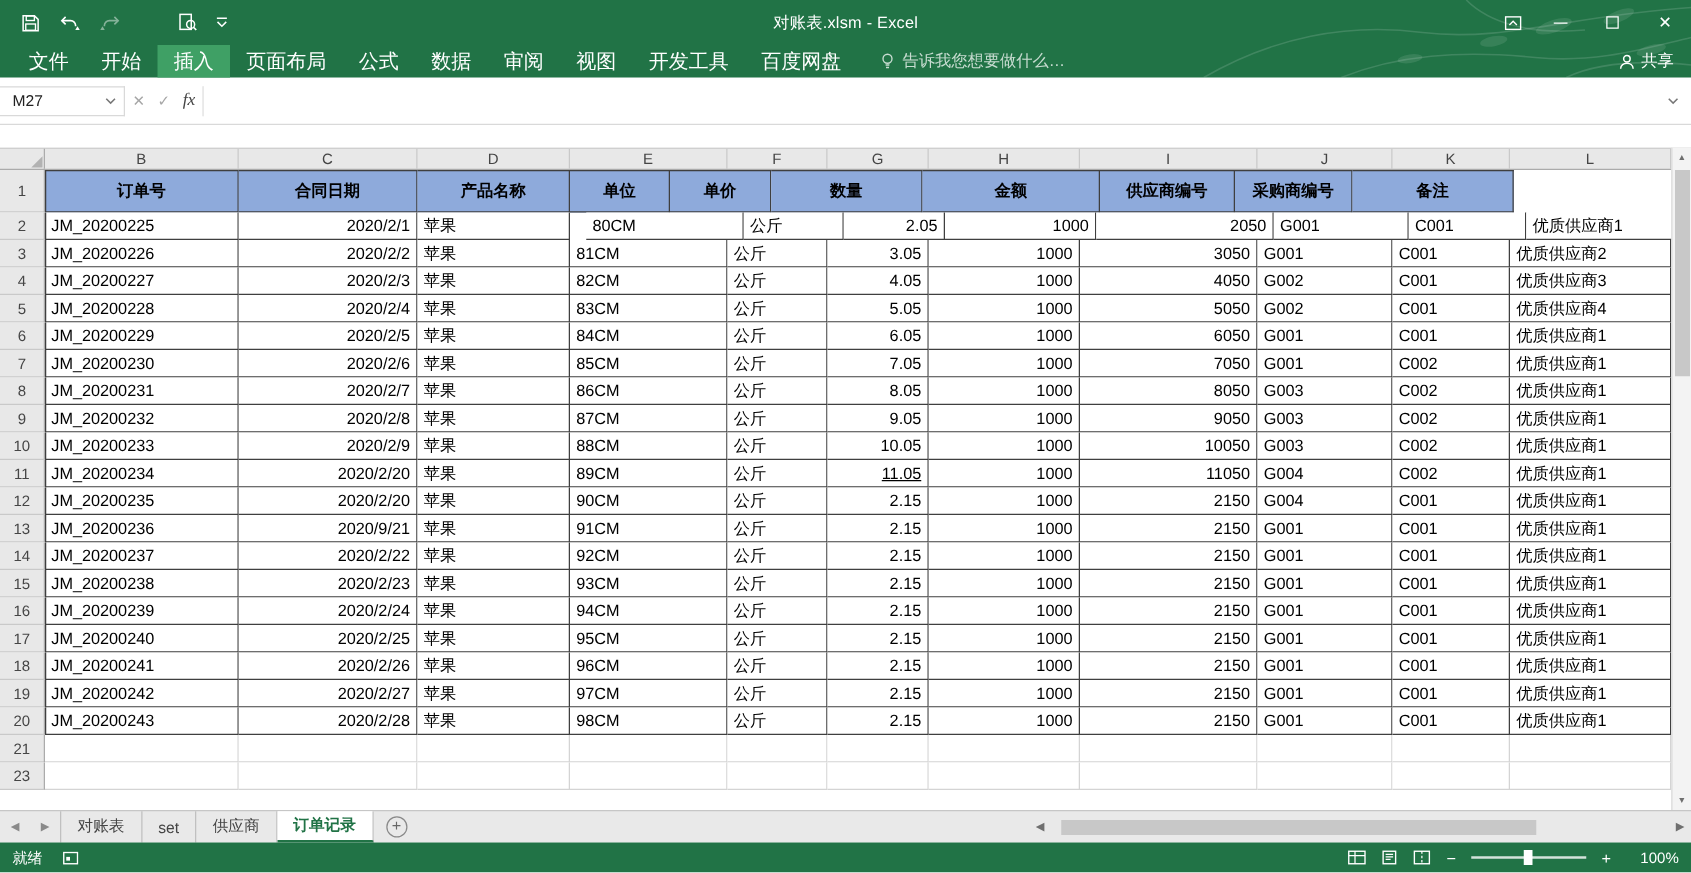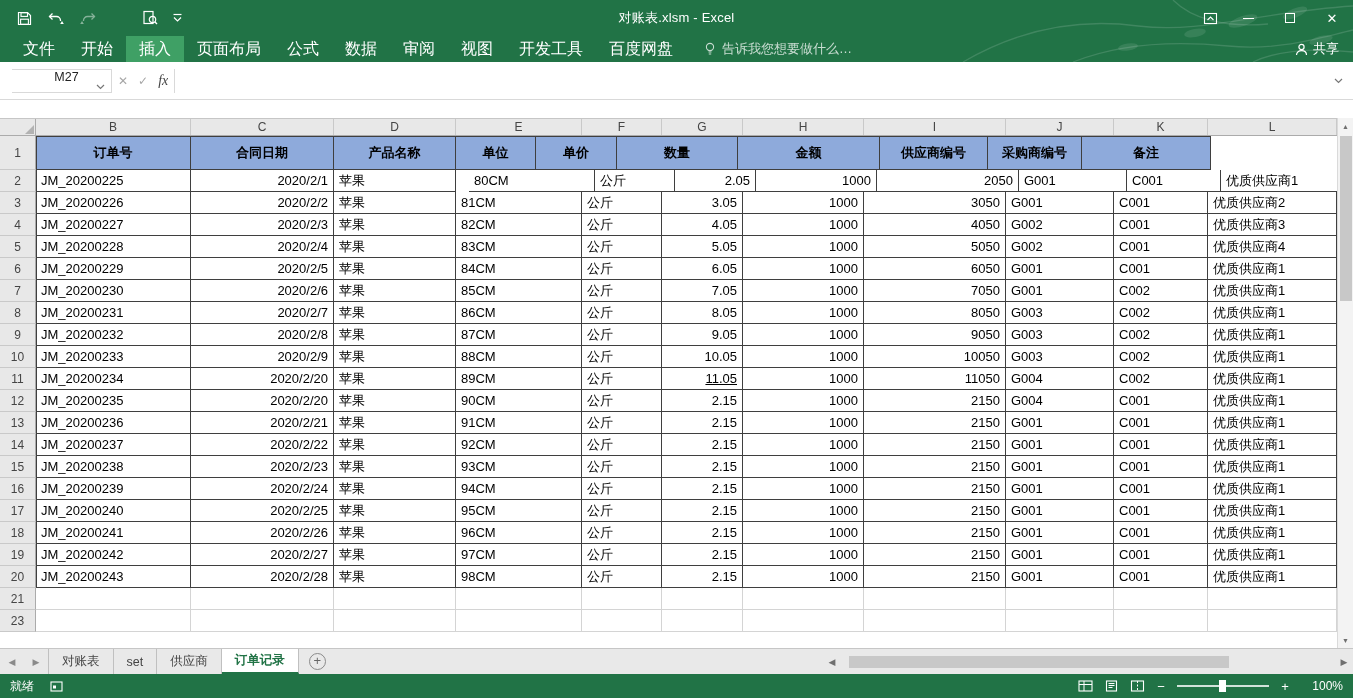--- a/index.html
+++ b/index.html
@@ -37,21 +37,21 @@
 
   
   .ribbon{ height:26px; display:flex; align-items:stretch; padding-left:10px; position:relative; }
   .rtab{ display:flex; align-items:center; padding:0 13px; font-size:16px; color:#fff; white-space:nowrap; cursor:default; }
   .rtab.active{ background:var(--tab-active); }
   .tellme{ display:flex; align-items:center; gap:6px; margin-left:18px; color:rgba(255,255,255,.75); font-size:13px; white-space:nowrap; }
   .share{ margin-left:auto; display:flex; align-items:center; gap:5px; padding:0 14px; font-size:13px; white-space:nowrap; }
 
   
   .formula-row{ height:38px; background:#fff; border-bottom:1px solid #D9D9D9; display:flex; align-items:center; padding:5px 4px 5px 0; }
-  .namebox{ width:100px; height:24px; margin-left:12px; border:1px solid #D9D9D9; border-left:none; display:flex; align-items:center; padding-left:10px; font-size:12.5px; color:#222;flex-direction:column; }
+  .namebox{ width:100px; height:24px; margin-left:0; border:1px solid #D9D9D9; border-left:none; display:flex; align-items:center; padding-left:10px; font-size:12.5px; color:#222; }
   .nb-arrow{ margin-left:auto; padding-right:6px; display:flex; align-items:center; }
   .fx-btns{ display:flex; align-items:center; height:24px; border-right:1px solid #D9D9D9; padding:0 6px; gap:10px; }
   .fx-btns .dim{ color:#A6A6A6; font-size:12px; }
   .fx{ font-family:"Liberation Serif","DejaVu Serif",serif; font-style:italic; font-size:14px; color:#444; }
   .fx-input{ flex:1; height:24px; background:#fff; }
   .fx-expand{ width:22px; display:flex; align-items:center; justify-content:center; color:#777; }
 
   .gapstrip{ height:18px; background:#fff; }
 
   
@@ -420,21 +420,21 @@
           <div class="cell data num" style="width: 81px;">2.15</div>
           <div class="cell data num" style="width: 121px;">1000</div>
           <div class="cell data num" style="width: 142px;">2150</div>
           <div class="cell data" style="width: 108px;">G004</div>
           <div class="cell data" style="width: 94px;">C001</div>
           <div class="cell data" style="width: 129px;">优质供应商1</div>
         </div>
         <div class="grow">
           <div class="rownum">13</div>
           <div class="cell data bl" style="width: 155px;">JM_20200236</div>
-          <div class="cell data num" style="width: 143px;">2020/2/21</div>
+          <div class="cell data num" style="width: 143px;">2020/9/21</div>
           <div class="cell data" style="width: 122px;">苹果</div>
           <div class="cell data" style="width: 126px;">91CM</div>
           <div class="cell data" style="width: 80px;">公斤</div>
           <div class="cell data num" style="width: 81px;">2.15</div>
           <div class="cell data num" style="width: 121px;">1000</div>
           <div class="cell data num" style="width: 142px;">2150</div>
           <div class="cell data" style="width: 108px;">G001</div>
           <div class="cell data" style="width: 94px;">C001</div>
           <div class="cell data" style="width: 129px;">优质供应商1</div>
         </div>

